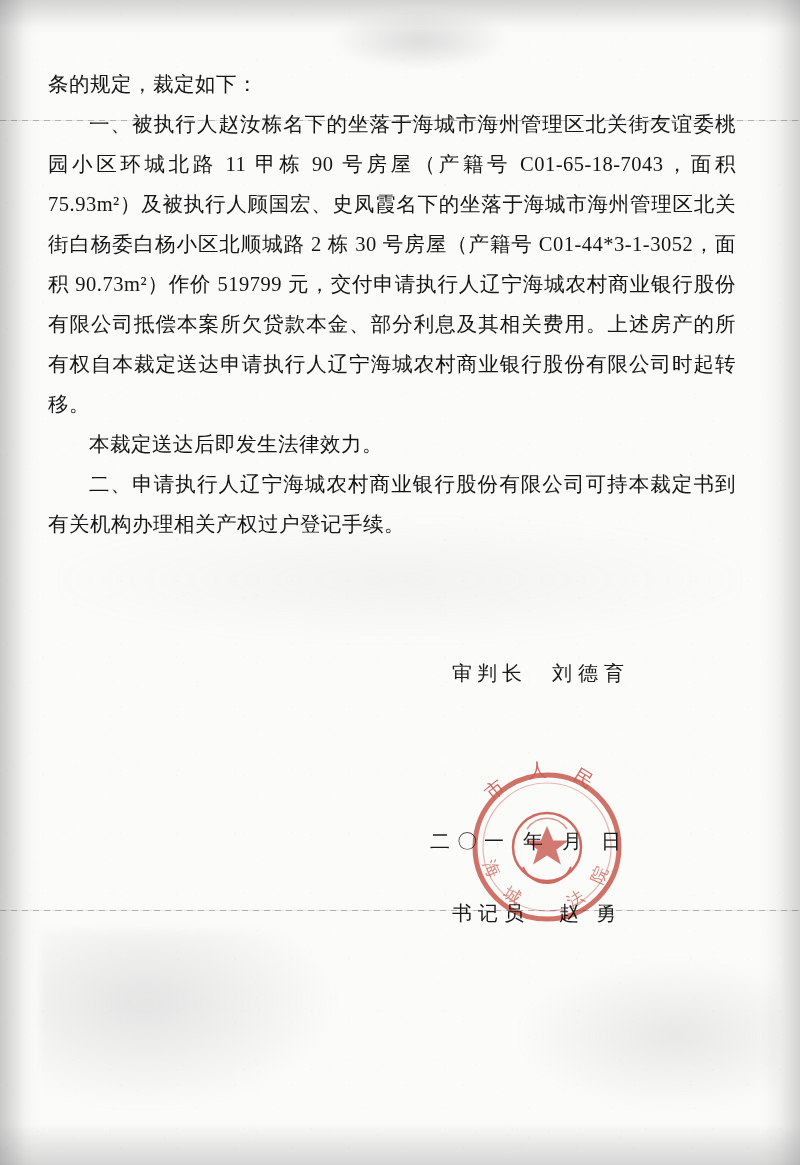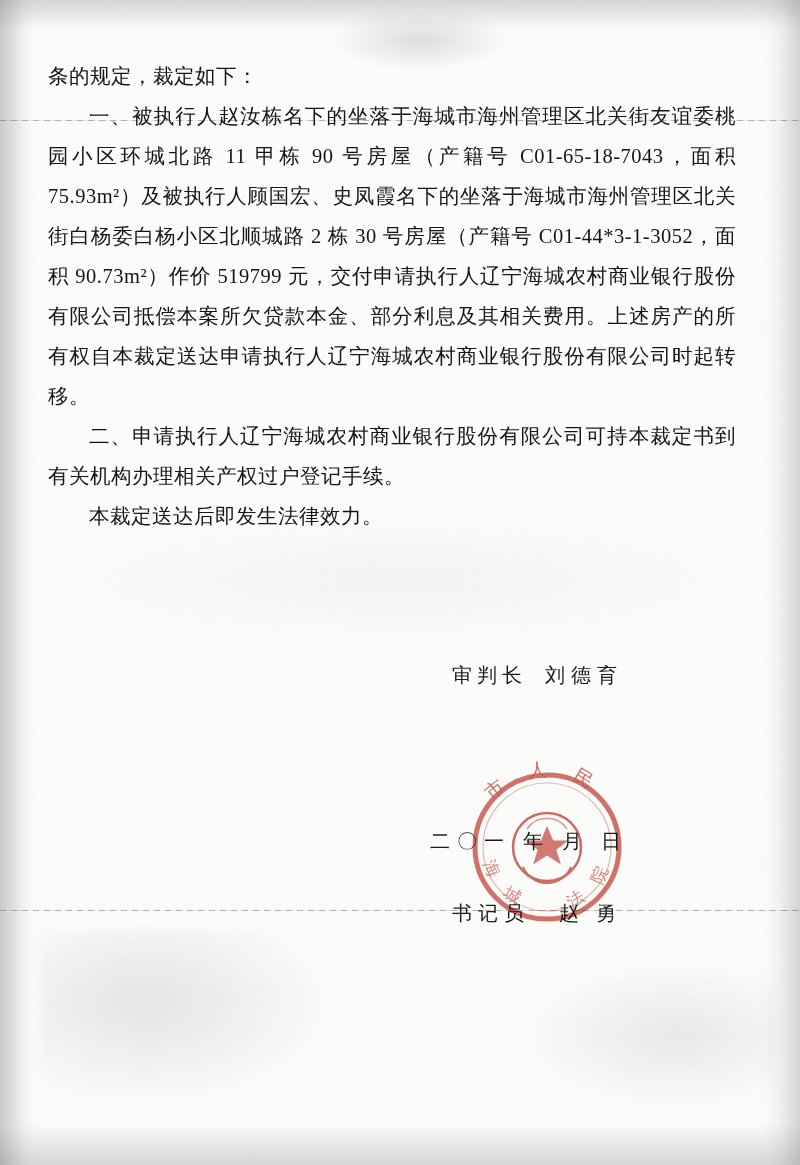--- a/index.html
+++ b/index.html
@@ -91,21 +91,21 @@
     left: 0; width: 800px; height: 1px;
     background: repeating-linear-gradient(90deg, rgba(90,90,90,.45) 0 6px, rgba(90,90,90,.12) 6px 11px);
   }
   .fold-1 { top: 120px; }
   .fold-2 { top: 910px; }
 
   
   .body-text {
     position: absolute;
     left: 48px;
-    top: 56px;
+    top: 64px;
     width: 688px;
     font-size: 20.5px;
     line-height: 40px;
     letter-spacing: .5px;
     text-align: justify;
     color: #151515;
   }
   .body-text p {
     margin: 0 0 0 0;
     text-align: justify;
@@ -120,20 +120,21 @@
     top: 656px;
     width: 300px;
     font-size: 20px;
     line-height: 38px;
     color: #1a1a1a;
   }
   .sign-row {
     display: block;
     white-space: nowrap;
     letter-spacing: 3px;
+    font-family: Liberation Mono, monospace;
   }
   .sign-role { letter-spacing: 5px; }
   .sign-name { margin-left: 10px; letter-spacing: 6px; }
 
   .date-line {
     position: absolute;
     left: 430px;
     top: 828px;
     font-size: 20px;
     letter-spacing: 7px;
@@ -179,22 +180,22 @@
   <div class="blotch-a"></div>
   <div class="blotch-b"></div>
   <div class="blotch-c"></div>
   <div class="blotch-d"></div>
   <div class="fold fold-1"></div>
   <div class="fold fold-2"></div>
 
   <div class="body-text">
     <p>条的规定，裁定如下：</p>
     <p class="indent">一、被执行人赵汝栋名下的坐落于海城市海州管理区北关街友谊委桃园小区环城北路 11 甲栋 90 号房屋（产籍号 C01-65-18-7043，面积 75.93m²）及被执行人顾国宏、史凤霞名下的坐落于海城市海州管理区北关街白杨委白杨小区北顺城路 2 栋 30 号房屋（产籍号 C01-44*3-1-3052，面积 90.73m²）作价 519799 元，交付申请执行人辽宁海城农村商业银行股份有限公司抵偿本案所欠贷款本金、部分利息及其相关费用。上述房产的所有权自本裁定送达申请执行人辽宁海城农村商业银行股份有限公司时起转移。</p>
+    <p class="indent">本裁定送达后即发生法律效力。</p>
     <p class="indent">二、申请执行人辽宁海城农村商业银行股份有限公司可持本裁定书到有关机构办理相关产权过户登记手续。</p>
-    <p class="indent">本裁定送达后即发生法律效力。</p>
   </div>
 
   <div class="sign-block">
     <span class="sign-row">
       <span class="sign-role">审判长</span>
       <span class="sign-name">刘德育</span>
     </span>
   </div>
 
   <div class="date-line">二〇一 年 月 日</div>

